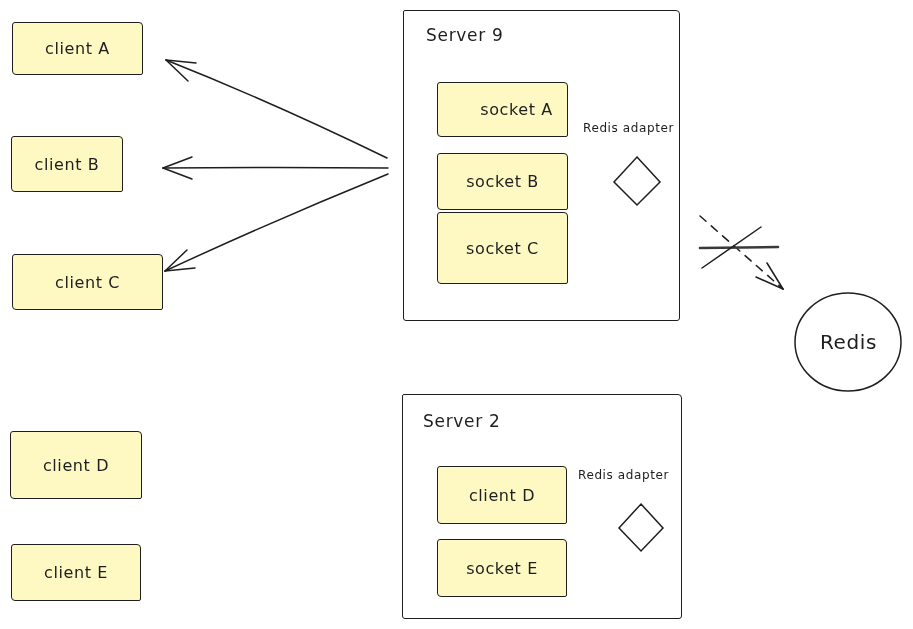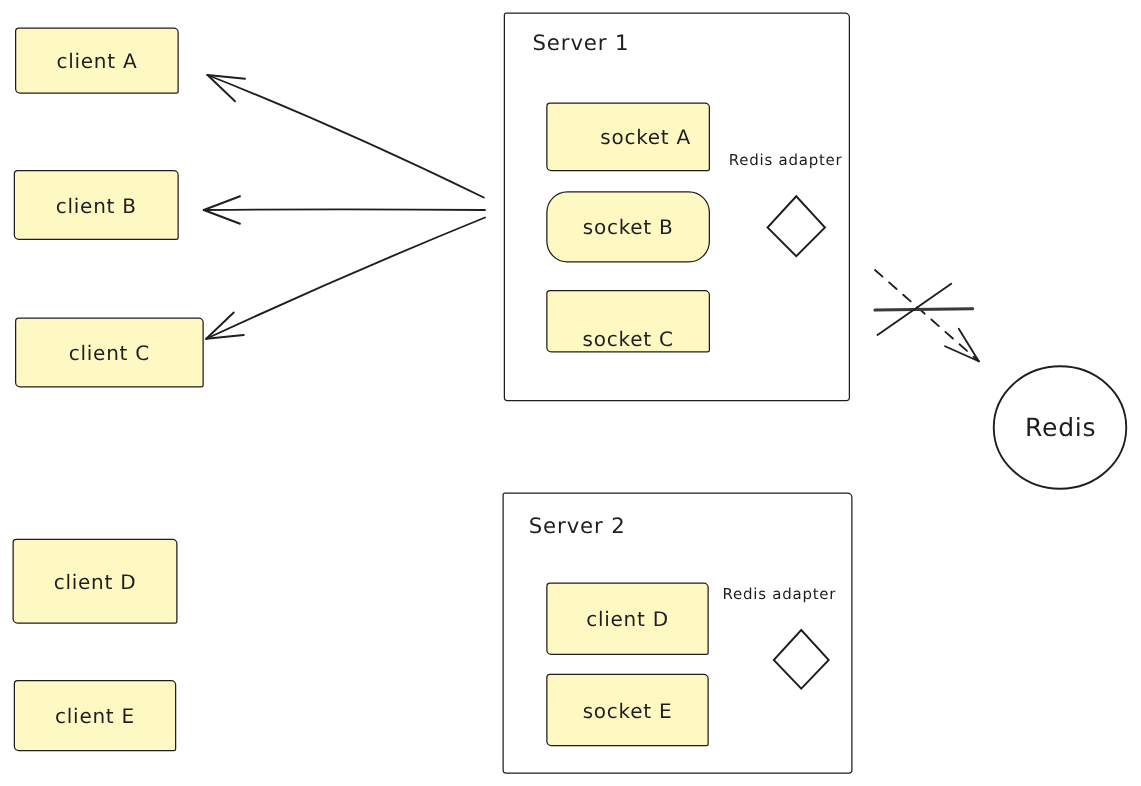--- a/index.html
+++ b/index.html
@@ -65,33 +65,33 @@
   }
   .redis-label {
     position: absolute;
     font-size: 20px;
     letter-spacing: 0.6px;
     white-space: nowrap;
     z-index: 4;
   }
   
   .client-a { left: 12px;  top: 22px;  width: 131px; height: 53px; }
-  .client-b { left: 11px;  top: 136px; width: 132px; height: 56px; }
+  .client-b { left: 11px;  top: 136px; width: 112px; height: 56px; }
   .client-c { left: 12px;  top: 254px; width: 151px; height: 56px; }
   .client-d { left: 10px;  top: 431px; width: 132px; height: 68px; }
   .client-e { left: 11px;  top: 544px; width: 130px; height: 57px; }
   
   .server-1 { left: 403px; top: 10px;  width: 277px; height: 311px; }
   .server-2 { left: 402px; top: 394px; width: 280px; height: 225px; }
   .server-1 .server-title { left: 22px; top: 14px; }
   .server-2 .server-title { left: 20px; top: 16px; }
   
   .socket-a { left: 437px; top: 82px;  width: 131px; height: 55px; padding-left: 28px; }
-  .socket-b { left: 437px; top: 153px; width: 131px; height: 57px; border-radius: 17px; }
-  .socket-c { left: 437px; top: 232px; width: 131px; height: 50px; align-items: flex-end; }
+  .socket-b { left: 437px; top: 153px; width: 131px; height: 57px; }
+  .socket-c { left: 437px; top: 212px; width: 131px; height: 72px; }
   .socket-d { left: 437px; top: 466px; width: 130px; height: 58px; }
   .socket-e { left: 437px; top: 539px; width: 130px; height: 58px; }
   
   .adapter-1 { left: 583px; top: 121px; }
   .adapter-2 { left: 578px; top: 468px; }
   
   .redis-text {
     left: 795px; top: 293px; width: 107px; height: 98px;
     display: flex; align-items: center; justify-content: center;
   }
@@ -111,21 +111,21 @@
     <span class="label">client C</span>
   </div>
   <div class="box client-d">
     <span class="label">client D</span>
   </div>
   <div class="box client-e">
     <span class="label">client E</span>
   </div>
 
   <div class="server server-1">
-    <span class="server-title">Server 1</span>
+    <span class="server-title">Server 9</span>
   </div>
   <div class="box socket-a">
     <span class="label">socket A</span>
   </div>
   <div class="box socket-b">
     <span class="label">socket B</span>
   </div>
   <div class="box socket-c">
     <span class="label">socket C</span>
   </div>

